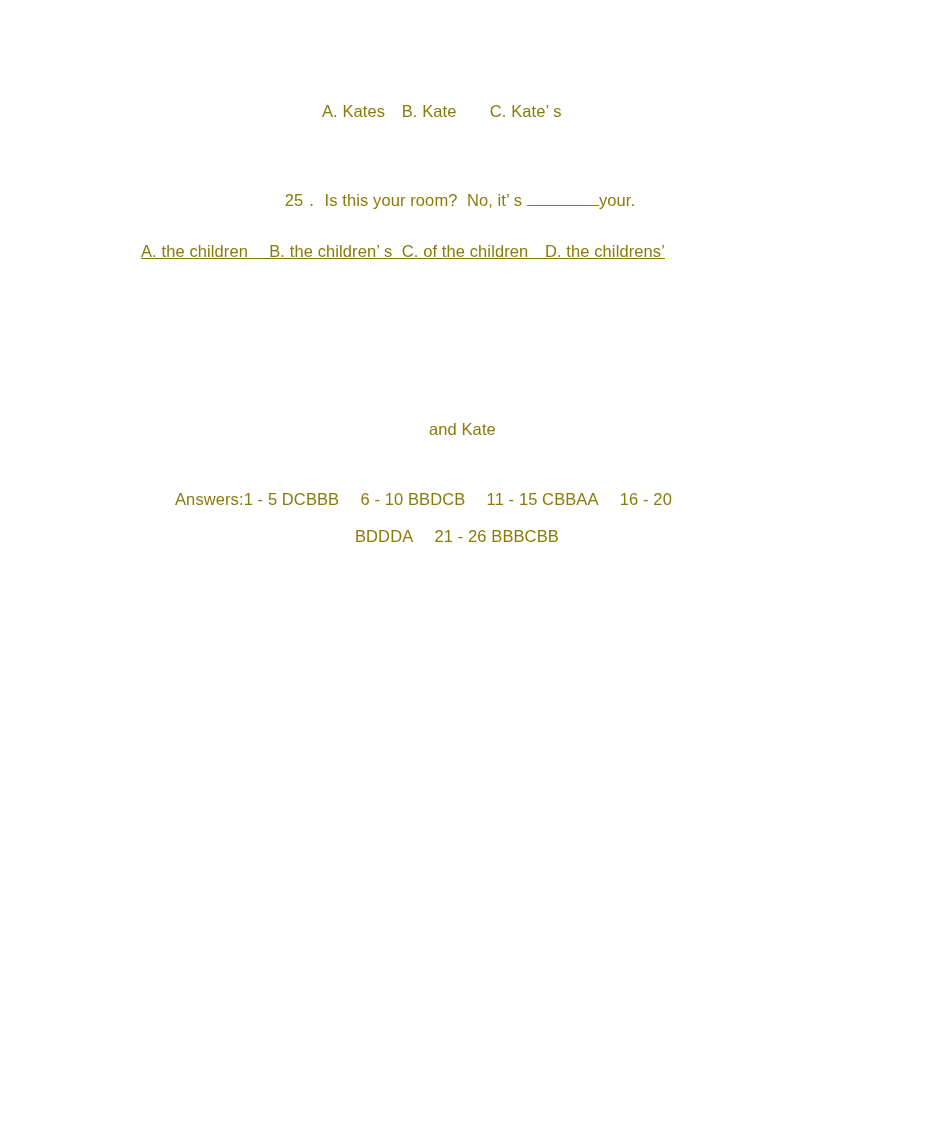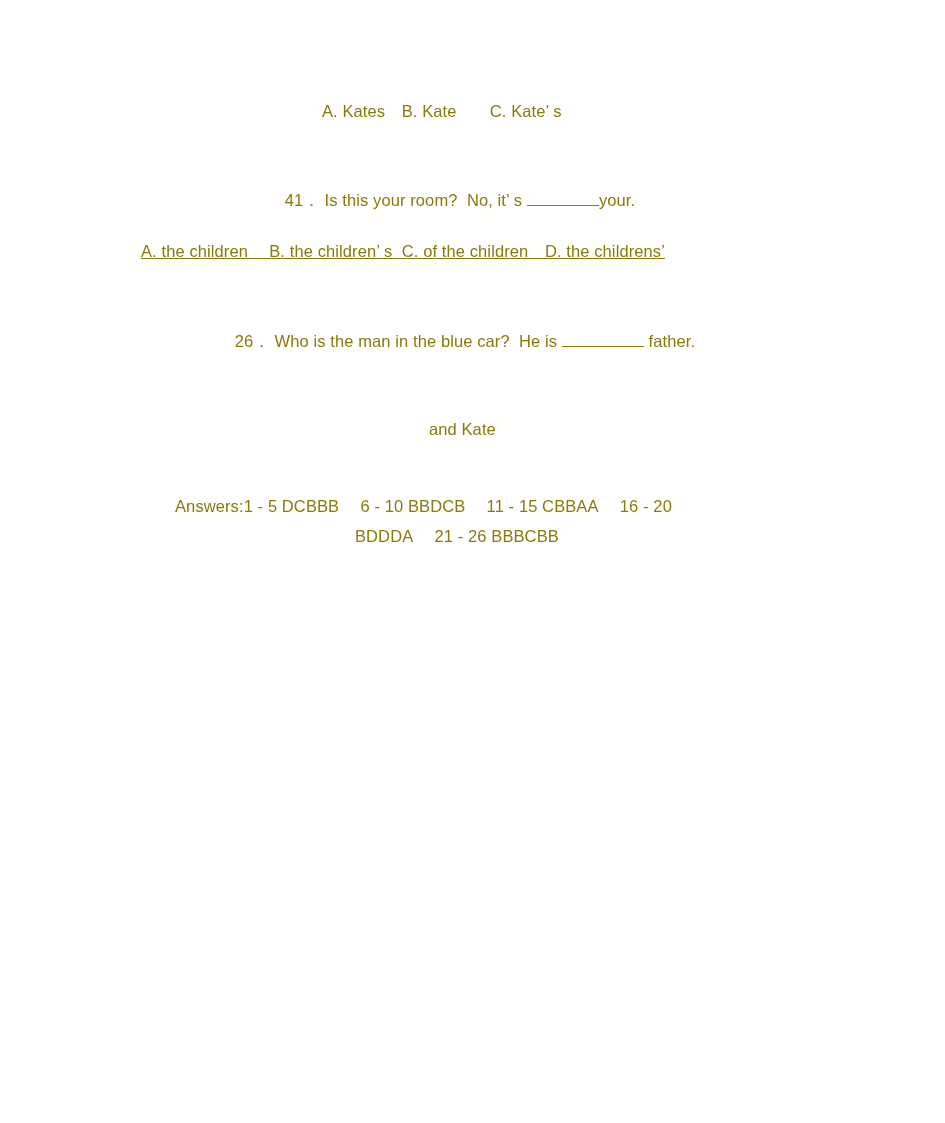--- a/index.html
+++ b/index.html
@@ -29,47 +29,44 @@
     color: #8a7a08;
     letter-spacing: 0.1px;
   }
   
   .l-opt24      { left: 322px; top: 102px; }
   .l-q25        { left: 266px; top: 171px; }
   .l-q25-opts   { left: 141px; top: 242px; text-decoration: underline; }
   .l-q26        { left: 216px; top: 312px; }
   .l-q26-opts   { left: 130px; top: 383px; }
   .l-q26-wrap   { left: 429px; top: 420px; }
-  .l-ans1       { left: 175px; top: 490px; margin-top: 7px; }
+  .l-ans1       { left: 175px; top: 490px; }
   .l-ans2       { left: 355px; top: 527px; text-align: right; }
 
   .blank {
     display: inline-block;
     border-bottom: 1.4px solid #8a7a08;
     vertical-align: baseline;
   }
   .blank-25 { width: 72px; }
   .blank-26 { width: 82px; }
 </style>
 </head>
 <body>
 
 <div class="page">
 
   <div class="line l-opt24">A. Kates B. Kate  C. Kate’ s</div>
 
   <div class="line l-q25">
-    <span>41． Is this your room?  No, it’ s </span><span class="blank blank-25"></span><span>your.</span>
+    <span>25． Is this your room?  No, it’ s </span><span class="blank blank-25"></span><span>your.</span>
   </div>
 
   <div class="line l-q25-opts">A. the children  B. the children’ s  C. of the children D. the childrens’</div>
 
-  <div class="line l-q26">
-    <span>26． Who is the man in the blue car?  He is </span><span class="blank blank-26"></span><span> father.</span>
-  </div>
 
 
   <div class="line l-q26-wrap">and Kate</div>
 
   <div class="line l-ans1">Answers:1 - 5 DCBBB  6 - 10 BBDCB  11 - 15 CBBAA  16 - 20</div>
 
   <div class="line l-ans2">BDDDA  21 - 26 BBBCBB</div>
 
 </div>
 

